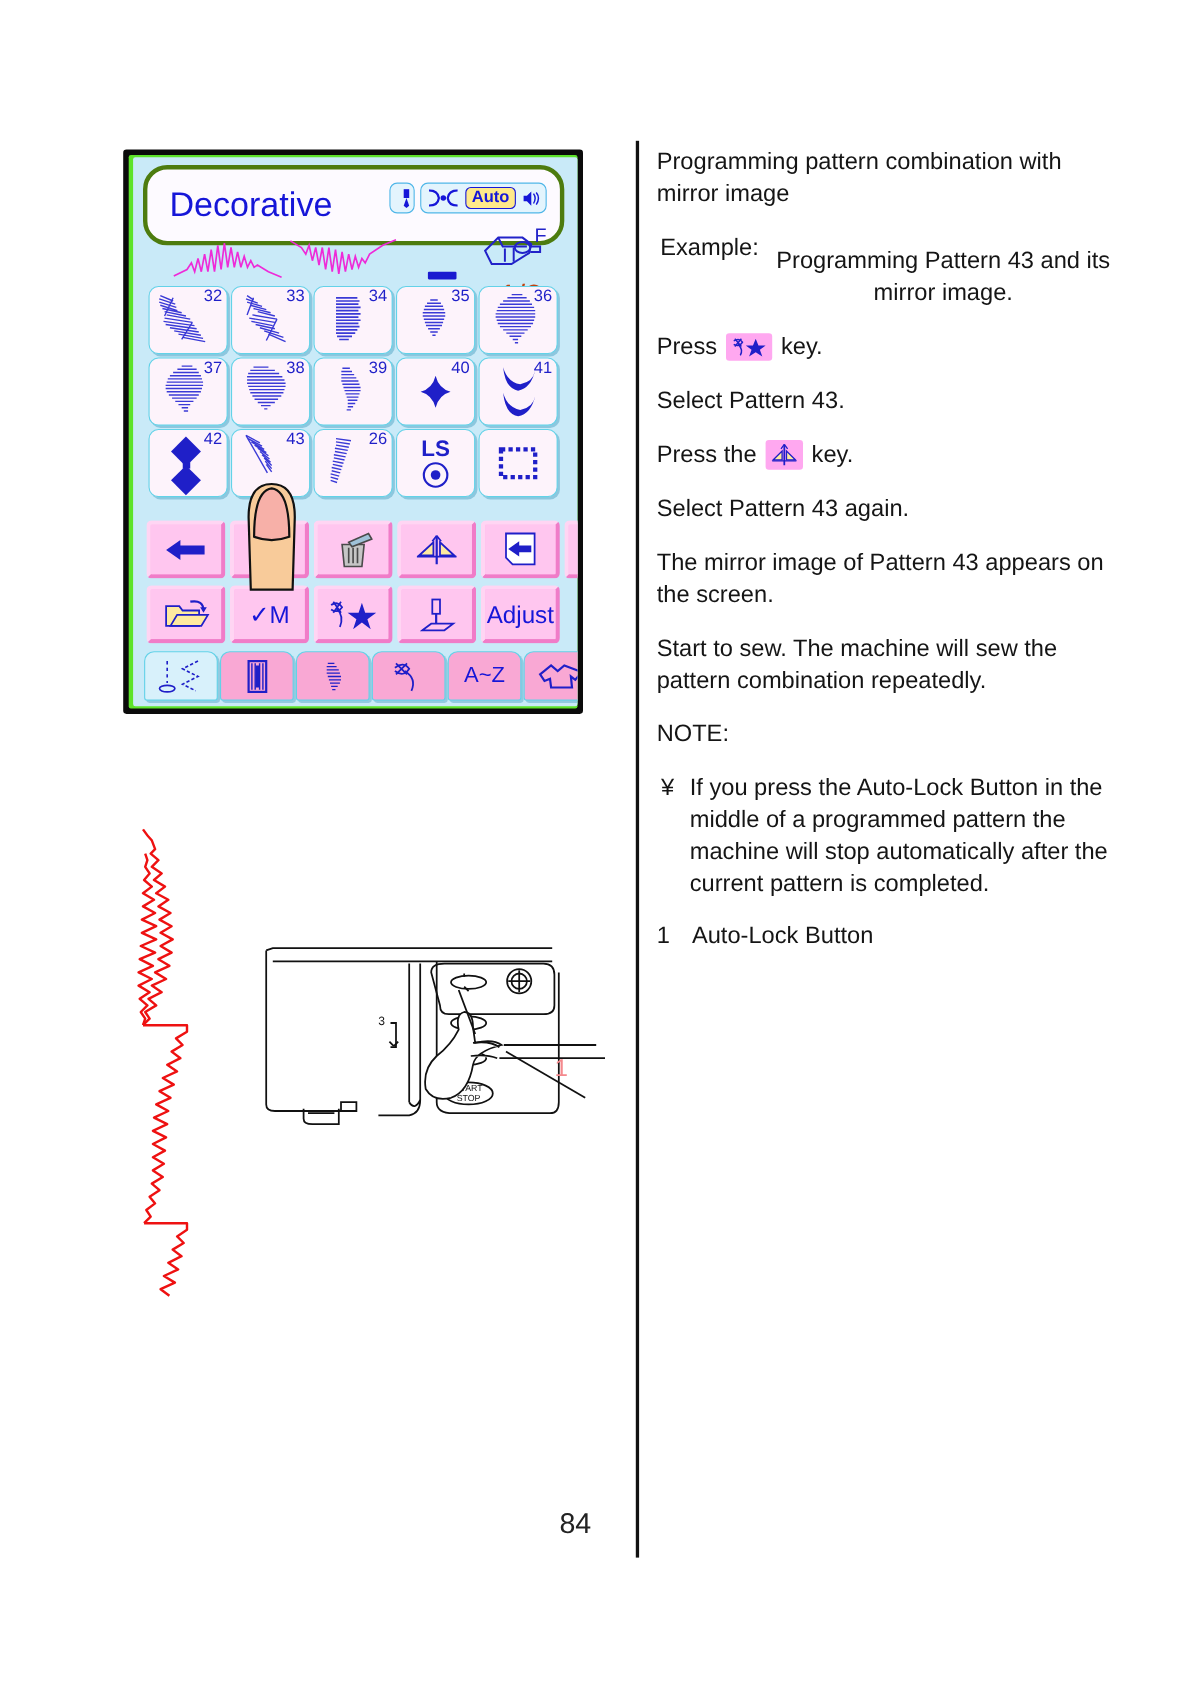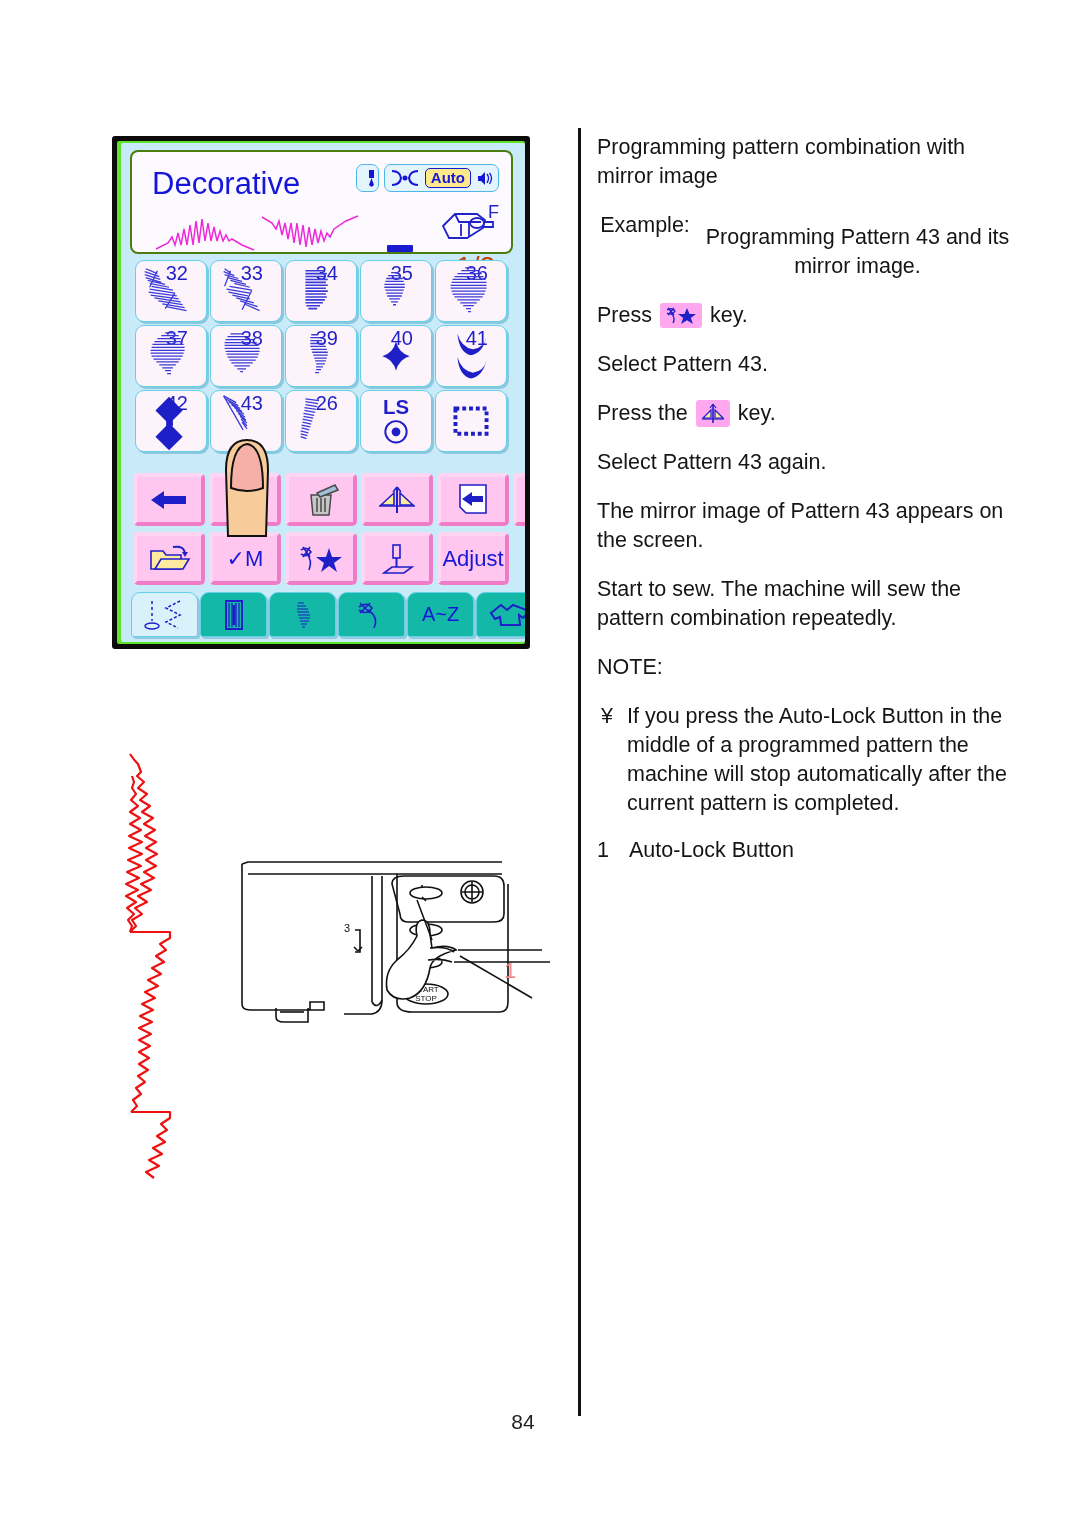--- a/index.html
+++ b/index.html
@@ -23,22 +23,22 @@
     position:absolute;left:117px;top:141px;width:408px;height:503px;
     background:#5de32a;border-radius:2px;
   }
   .lcd-inner{
     position:absolute;left:121px;top:143px;width:404px;height:499px;
     background:#c9eaf8;border-radius:2px;overflow:hidden;
   }
 
   
   .lcd-head{
-    position:absolute;left:9px;top:7px;width:383px;height:104px;
-    background:#fdfaff;border:2px solid #4d7c0f;border-radius:8px;box-sizing:border-box;
+    position:absolute;left:9px;top:7px;width:383px;height:73px;
+    background:#fdfaff;border:4px solid #4d7c0f;border-radius:22px;box-sizing:border-box;
   }
   .lcd-title{
     position:absolute;left:20px;top:14px;font-size:31px;color:#1616d8;letter-spacing:0px;
   }
   .head-icons{position:absolute;right:12px;top:12px;display:flex;align-items:center;gap:5px;}
   .pillbox{
     background:#e3f4fd;border:1.5px solid #4fb6e8;border-radius:7px;
     display:flex;align-items:center;justify-content:flex-end;
   }
   .pb-needle{width:21px;height:26px;}
@@ -56,39 +56,39 @@
   .cursor-bar{position:absolute;left:255px;top:93px;width:26px;height:7px;background:#1a1ad0;border-radius:1px;}
 
   
   .grid{position:absolute;left:14px;top:117px;width:378px;}
   .grid-row{display:flex;gap:3px;margin-bottom:3px;}
   .pcell{
     width:72px;height:62px;background:#fdf3fb;border:1.5px solid #63d2e8;
     border-radius:9px;position:relative;box-sizing:border-box;
     box-shadow:2px 2px 0 rgba(90,170,200,.55);
   }
-  .pnum{position:absolute;right:18px;top:1px;font-size:20px;color:#1f1fc8;line-height:1.1;}
+  .pnum{position:absolute;right:4px;top:1px;font-size:15px;color:#1f1fc8;line-height:1.1;}
   .pglyph{position:absolute;inset:0;}
 
   
   .fnrow{position:absolute;left:12px;display:flex;gap:4px;}
   .fnrow.r1{top:330px;}
   .fnrow.r2{top:389px;}
   .fkey{
     width:72px;height:53px;background:#ffb8ea;border-radius:5px;position:relative;
     box-sizing:border-box;border-top:4px solid #ffd5f3;border-left:4px solid #ffd5f3;
     border-right:4px solid #f07cc8;border-bottom:4px solid #f07cc8;
   }
   .fkey .inner{position:absolute;inset:0;background:#ffc6ef;display:flex;align-items:center;justify-content:center;}
   .fkey .lbl{font-size:22px;color:#1616d8;}
 
   
   .tabs{position:absolute;left:10px;top:449px;display:flex;gap:2px;}
   .tab{
-    width:67px;height:45px;background:#14b8a6;border:1.5px solid #63d2e8;
+    width:67px;height:45px;background:#f9a8d4;border:1.5px solid #63d2e8;
     border-radius:9px 9px 3px 3px;position:relative;box-sizing:border-box;
     box-shadow:2px 2px 0 rgba(90,170,200,.5);
     display:flex;align-items:center;justify-content:center;
   }
   .tab.sel{background:#d8f1fb;}
   .tab .tlbl{font-size:20px;color:#1616d8;}
 
   
   .finger{position:absolute;left:218px;top:418px;width:58px;height:120px;z-index:40;pointer-events:none;}
 
@@ -113,21 +113,21 @@
   .ik-prog{width:42px;height:25px;}
   .ik-mirror{width:34px;height:27px;}
   .note-hd{margin:0 0 2px 0;}
   .note-item{display:flex;margin:0 0 18px 0;}
   .note-bullet{width:26px;flex:none;text-align:left;padding-left:4px;}
   .note-body{flex:1;}
   .ref-item{display:flex;margin:0;}
   .ref-num{width:32px;flex:none;}
 
   
-  .folio{position:absolute;left:0;top:1410px;width:1046px;text-align:center;font-size:21px;color:#222;}
+  .folio{position:absolute;left:0;top:1370px;width:1046px;text-align:center;font-size:26px;color:#222;}
 </style>
 </head>
 <body>
 
 <div class="page">
 
   <div class="divider"></div>
 
   <div class="lcd-outer"></div>
   <div class="lcd-green"></div>

